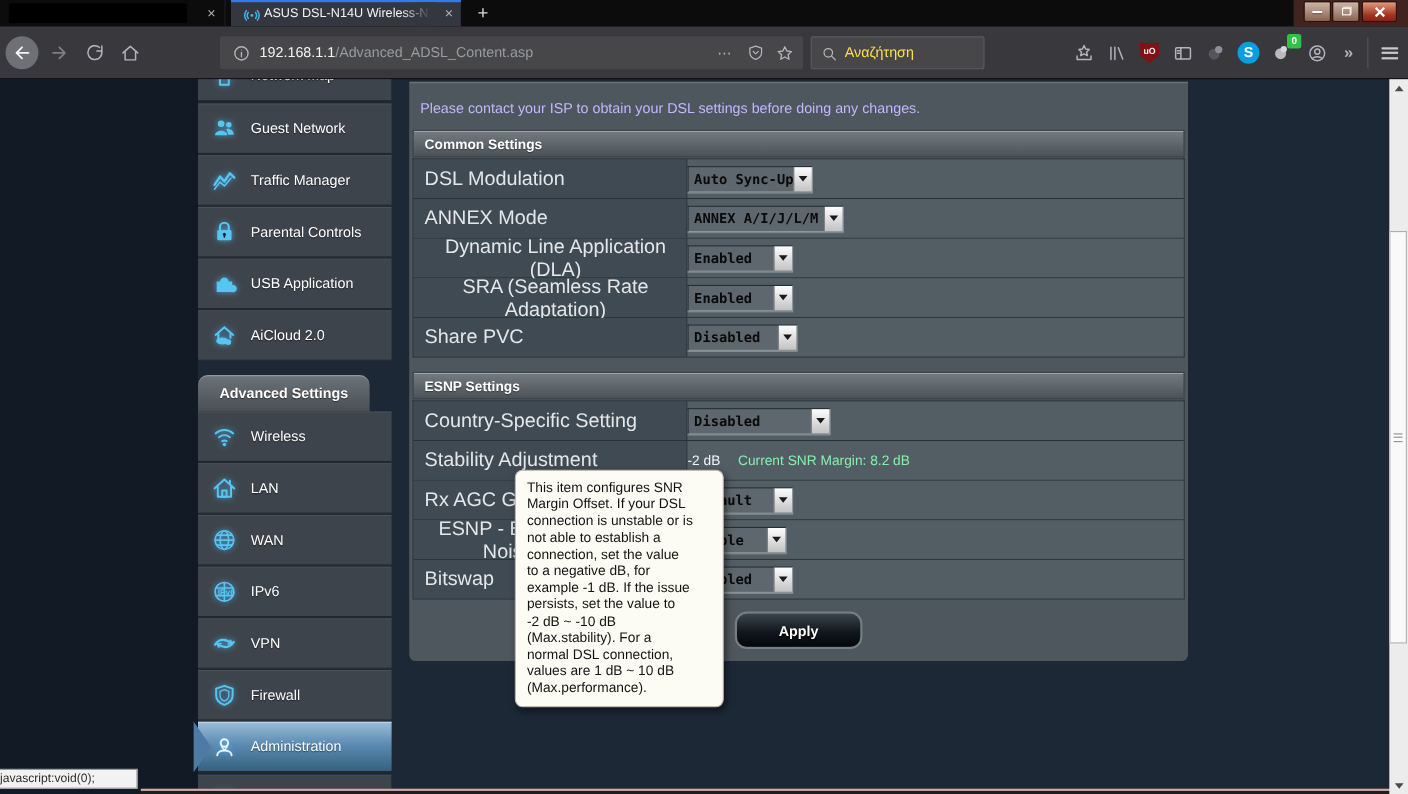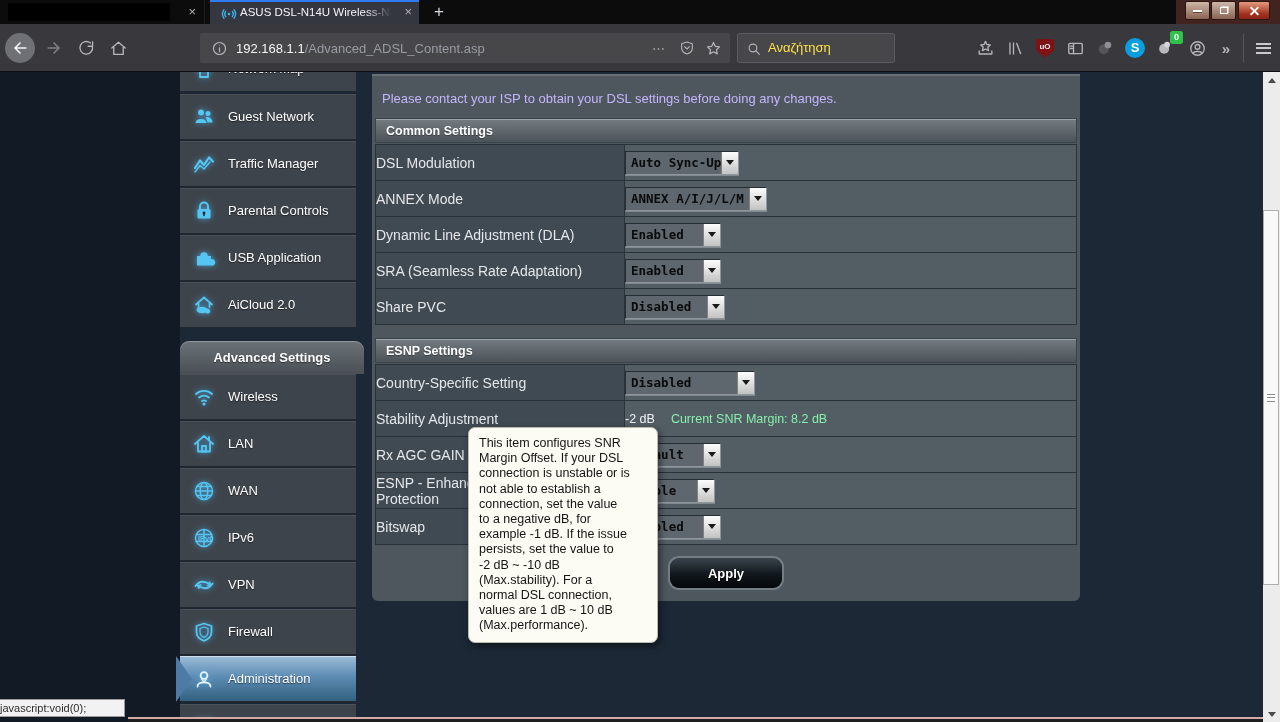--- a/index.html
+++ b/index.html
@@ -65,40 +65,40 @@
 
   
   #sidebar { position:absolute; left:180px; top:0; width:176px; }
   .srow { position:absolute; left:0; width:176px; height:46px; display:flex; align-items:center;
     background:#3e444b; box-shadow:inset 0 1px 0 rgba(255,255,255,.07); border-bottom:1px solid #23282e; }
   .srow .ic { width:48px; display:flex; align-items:center; justify-content:center;
     filter:drop-shadow(0 0 3px rgba(80,190,255,.75)); }
   .srow .sl { color:#fff; font-size:13px; font-weight:normal; text-shadow:0 1px 1px rgba(0,0,0,.5); }
   svg.ci { stroke:#55c6f2; fill:none; stroke-width:1.8; stroke-linecap:round; stroke-linejoin:round; }
   .clipbox { position:absolute; left:0; overflow:hidden; width:176px; }
-  #adv-hdr { position:absolute; left:0; top:269px; width:184px; height:33px; border-radius:9px 9px 0 0;
+  #adv-hdr { position:absolute; left:0; top:269px; width:156px; height:33px; border-radius:9px 9px 0 0;
     background:linear-gradient(#6b7378,#494f55); box-shadow:inset 0 1px 0 rgba(255,255,255,.25);
     color:#fff; font-weight:bold; font-size:13px; display:flex; align-items:center; justify-content:center;
     text-shadow:0 1px 1px rgba(0,0,0,.5); }
   .srow.sel-item { background:linear-gradient(#9dbdd8,#5d8cb4 45%,#33617f); box-shadow:inset 0 1px 0 rgba(255,255,255,.5); }
   #admin-arrow { position:absolute; left:176px; top:584px; width:0; height:0;
     border-top:23px solid transparent; border-bottom:23px solid transparent; border-left:16px solid #4d7ba5; }
 
   
   #panel { position:absolute; left:372px; top:2px; width:708px; height:527px; background:#4e575d;
     border-top:2px solid #697176; border-radius:0 0 6px 6px; }
   #notice { position:absolute; left:10px; top:15px; color:#c4b5fd; font-size:13px; }
   .sechdr { position:absolute; left:3px; width:702px; height:25px; border:1px solid #39434a;
     background:linear-gradient(#747c81,#4b5358); box-shadow:inset 0 1px 0 rgba(255,255,255,.3);
     color:#fff; font-size:12.5px; font-weight:bold; display:flex; align-items:center; padding-left:10px;
     text-shadow:0 1px 1px rgba(0,0,0,.4); }
   .tbl { position:absolute; left:3px; width:702px; border:1px solid #273137; border-bottom:none; }
   .crow { display:flex; height:36px; border-bottom:1px solid #273137; }
   .crow .lbl { width:249px; background:#404a52; border-right:1px solid #2a343a; display:flex; align-items:center;
-    padding-left:0; color:#e4e7e9; font-size:14px; }
+    padding-left:10px; color:#e4e7e9; font-size:18px;text-align:center; }
   .crow .val { flex:1; background:#525d64; display:flex; align-items:center; padding-left:0; }
   .sel { height:24px; display:flex; align-items:stretch; background:#5d676d;
     border:1px solid; border-color:#262e33 #8d979c #8d979c #262e33; box-shadow:0 1px 0 rgba(255,255,255,.28); }
   .selt { flex:1; display:flex; align-items:center; padding-left:5px; color:#0a0a0a;
     font-family:"DejaVu Sans Mono", monospace; font-size:12.5px; font-weight:bold; white-space:nowrap; overflow:hidden; }
   .selb { width:17px; background:linear-gradient(#fdfdfd,#c2c2c2); border-left:1px solid #808080;
     display:flex; align-items:center; justify-content:center; }
   .selb::after { content:""; width:0; height:0; border-left:4px solid transparent; border-right:4px solid transparent;
     border-top:5px solid #1a1a1a; }
   #stab-val { color:#f2f4f5; font-size:12.5px; }
@@ -453,21 +453,21 @@
       <div class="crow">
         <div class="lbl">ANNEX Mode</div>
         <div class="val">
             <div class="sel" style="width:142px;">
           <span class="selt">ANNEX A/I/J/L/M</span>
               <span class="selb"></span>
             </div>
           </div>
       </div>
       <div class="crow">
-        <div class="lbl">Dynamic Line Adjustment (DLA)</div>
+        <div class="lbl">Dynamic Line Application (DLA)</div>
         <div class="val">
             <div class="sel" style="width:96px;">
           <span class="selt">Enabled</span>
               <span class="selb"></span>
             </div>
           </div>
       </div>
       <div class="crow">
         <div class="lbl">SRA (Seamless Rate Adaptation)</div>
         <div class="val">

